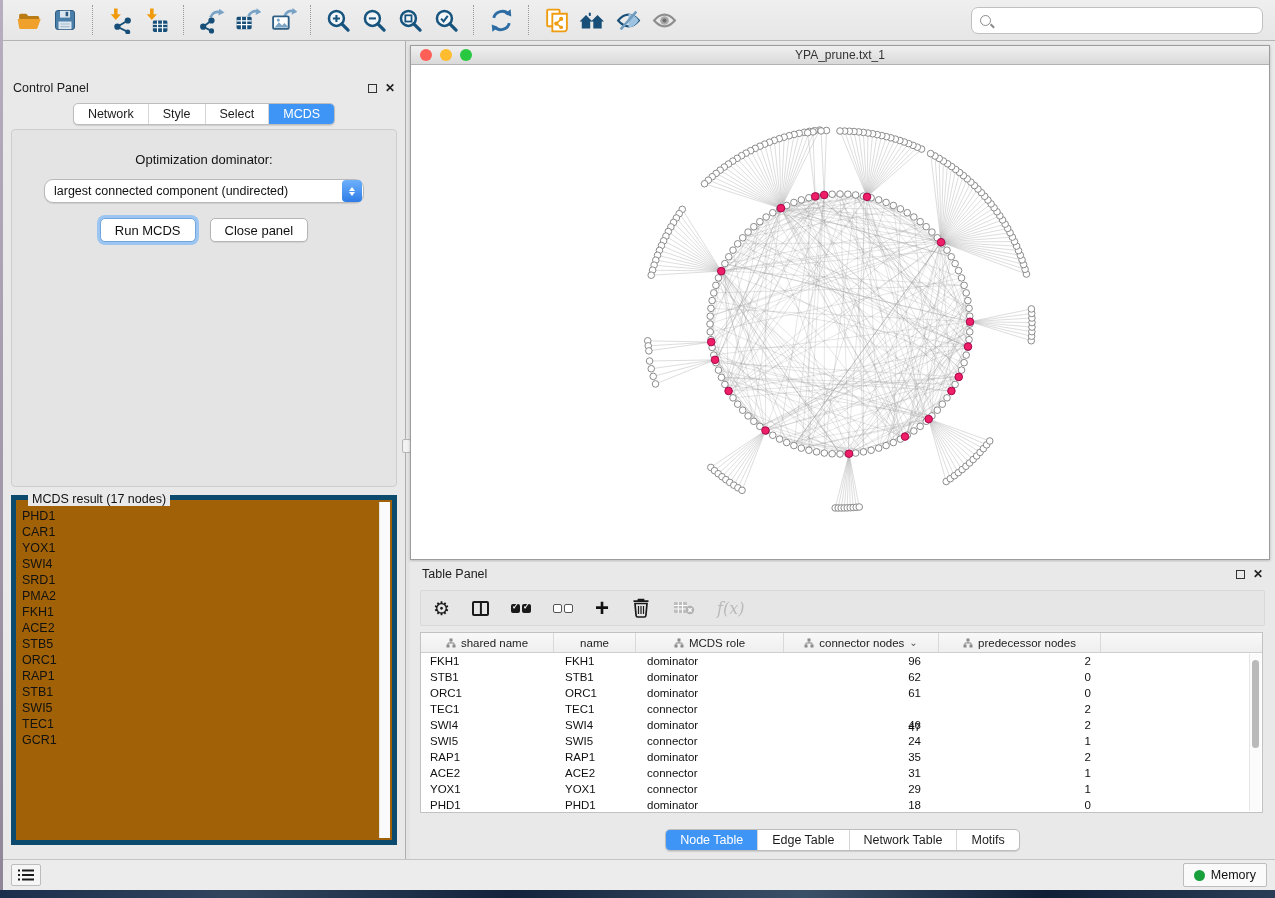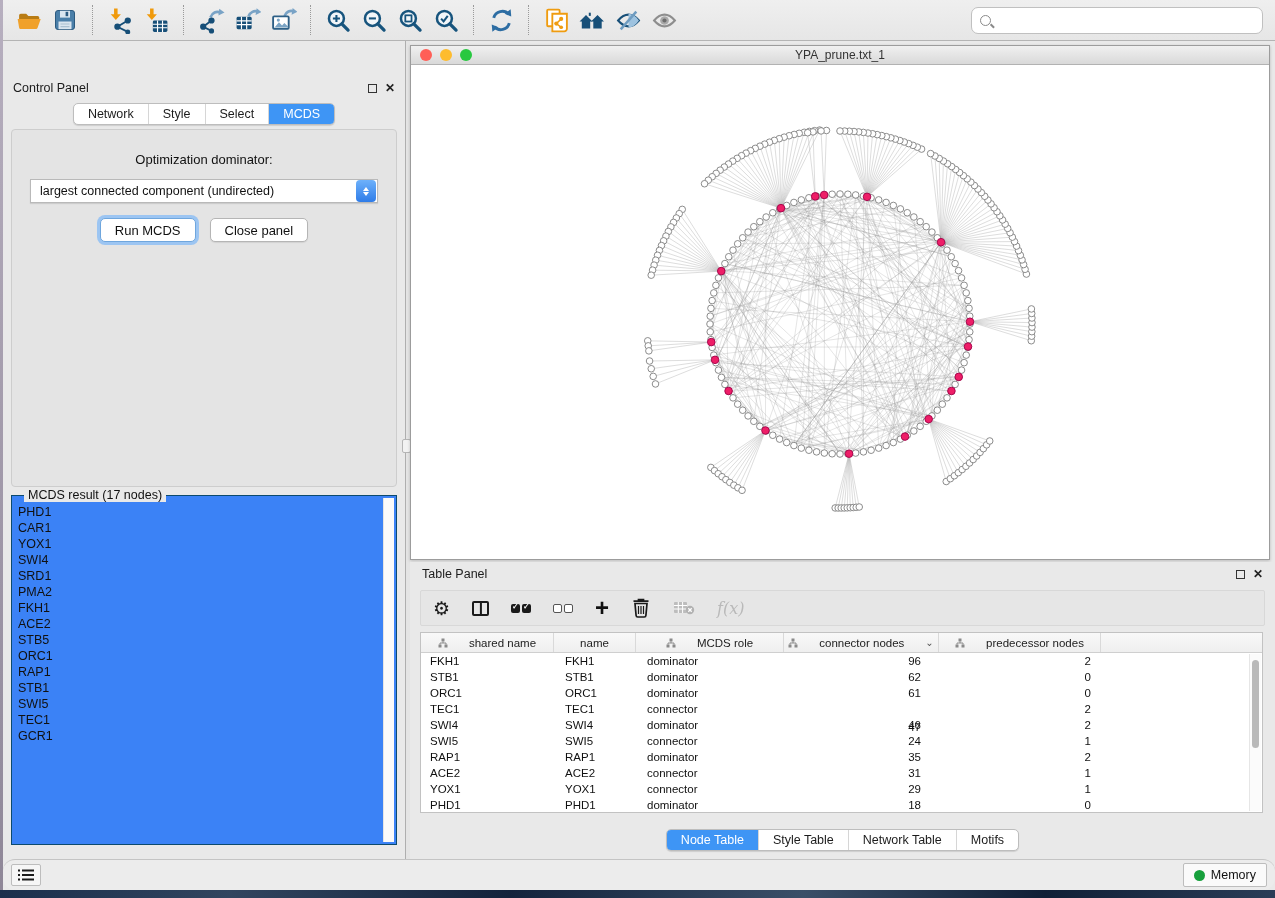--- a/index.html
+++ b/index.html
@@ -35,33 +35,33 @@
   .close-ico{font-size:12px;font-weight:bold;color:#222;line-height:1;}
   .cp-tabs{display:flex;justify-content:center;margin-top:2px;}
   .seg{display:flex;border:1px solid #bdbdbd;border-radius:5px;overflow:hidden;background:#fff;
       box-shadow:0 1px 1px rgba(0,0,0,.12);}
   .seg .tab{padding:3px 14px;font-size:12.5px;color:#1c1c1c;border-left:1px solid #d6d6d6;}
   .seg .tab:first-child{border-left:0;}
   .seg .tab.sel{background:#3e95f5;color:#fff;}
   .cp-box{position:absolute;left:8px;right:8px;top:54px;height:358px;background:#e4e4e4;
       border:1px solid #cdcdcd;border-radius:4px;}
   .opt-label{text-align:center;margin-top:22px;font-size:13px;color:#111;}
-  .selectwrap{margin:12px auto 0;width:348px;height:24px;background:#fff;border:1px solid #b9b9b9;border-radius:0;
+  .selectwrap{margin:12px auto 0;width:320px;height:24px;background:#fff;border:1px solid #b9b9b9;border-radius:9px;
       display:flex;align-items:center;position:relative;box-shadow:0 1px 1px rgba(0,0,0,.1);}
   .selectwrap .val{flex:1;font-size:12.5px;padding-left:9px;color:#111;white-space:nowrap;}
   .stepper{width:20px;height:22px;margin-right:1px;border-radius:4px;background:linear-gradient(#6db1fb,#2f7ce8);
       display:flex;flex-direction:column;align-items:center;justify-content:center;gap:1px;}
   .stepper i{width:0;height:0;border-left:3.5px solid transparent;border-right:3.5px solid transparent;}
   .stepper .up{border-bottom:4px solid #fff;}
   .stepper .dn{border-top:4px solid #fff;}
   .btnrow{display:flex;justify-content:center;gap:14px;margin-top:15px;}
   .pushbtn{height:24px;padding:0 14px;background:#fff;border:1px solid #b5b5b5;border-radius:5px;
       font-size:13px;color:#111;display:flex;align-items:center;box-shadow:0 1px 1px rgba(0,0,0,.08);}
   .pushbtn.focus{box-shadow:0 0 0 3px #9cc5f2;border-color:#6fa6dd;}
-  .groupbox{position:absolute;left:8px;right:8px;top:420px;bottom:14px;border:1px solid #0c4a6e;background:#3b82f6;padding-left:12px;}
+  .groupbox{position:absolute;left:8px;right:8px;top:420px;bottom:14px;border:5px solid #0c4a6e;background:#a16207;padding-left:12px;}
   .gb-legend{position:absolute;top:-8px;left:12px;background:#e9e9e9;padding:0 4px;font-size:12.5px;color:#111;}
   .gb-list{position:absolute;inset:8px 14px 4px 6px;overflow:hidden;font-size:12.5px;color:#111;line-height:16px;}
   .gb-scroll{position:absolute;top:2px;bottom:2px;right:2px;width:11px;background:#fafafa;border-left:1px solid #e4e4e4;}
 
   
   .netwin{position:absolute;left:0;top:4px;right:5px;height:515px;border:1px solid #9c9c9c;background:#fff;
      box-shadow:0 1px 3px rgba(0,0,0,.2);}
   .titlebar{height:19px;background:linear-gradient(#f0f0f0,#d9d9d9);border-bottom:1px solid #b2b2b2;
      display:flex;align-items:center;position:relative;}
   .lights{display:flex;gap:8px;margin-left:9px;}
@@ -81,32 +81,32 @@
   .colsico::after{content:"";position:absolute;left:50%;top:0;bottom:0;width:2.2px;background:#1a1a1a;transform:translateX(-50%);}
   .ckpair{display:flex;gap:2px;}
   .ck{width:9px;height:9px;border-radius:2px;}
   .ck.on{background:#1a1a1a;position:relative;}
   .ck.on::after{content:"✓";position:absolute;left:1px;top:-2px;font-size:8px;color:#fff;font-weight:bold;}
   .ck.off{border:1.6px solid #555;background:#fff;}
   .plus{font-size:24px;font-weight:900;color:#111;line-height:0.8;}
   .fx{font-family:"DejaVu Serif",serif;font-style:italic;font-size:16px;color:#b9b9b9;}
   .tablewrap{position:absolute;left:10px;right:12px;top:70px;bottom:46px;background:#fff;border:1px solid #c2c2c2;overflow:hidden;}
   .thead{display:flex;height:20px;background:linear-gradient(#f8f8f8,#efefef);border-bottom:1px solid #cfcfcf;}
-  .th{display:flex;align-items:center;justify-content:center;gap:21px;font-size:11.5px;color:#222;
+  .th{display:flex;align-items:center;justify-content:center;gap:5px;font-size:11.5px;color:#222;
       border-right:1px solid #d9d9d9;overflow:hidden;}
   .sortchev{font-size:10px;color:#555;}
   .trow{display:flex;height:16px;align-items:center;font-size:11.5px;color:#111;}
   .td{overflow:hidden;white-space:nowrap;}
   .tscroll{position:absolute;top:21px;bottom:1px;right:1px;width:12px;background:#fbfbfb;border-left:1px solid #e6e6e6;}
   .tthumb{position:absolute;left:2px;right:2px;top:6px;height:88px;background:#b9b9b9;border-radius:5px;}
   .tp-tabs{position:absolute;left:0;right:0;bottom:8px;display:flex;justify-content:center;}
 
   
   .statusbar{position:absolute;left:0;right:0;bottom:0;height:31px;background:#ececec;border-top:1px solid #c4c4c4;
-     display:flex;align-items:center;padding:0 8px;border-radius:12px;}
+     display:flex;align-items:center;padding:0 8px;}
   .listbtn{width:30px;height:22px;border:1px solid #bdbdbd;background:#f6f6f6;border-radius:2px;
      display:flex;align-items:center;justify-content:center;}
   .membtn{margin-left:auto;height:24px;border:1px solid #bdbdbd;background:#fafafa;border-radius:2px;
      display:flex;align-items:center;gap:6px;padding:0 10px;font-size:12.5px;color:#111;}
   .greendot{width:11px;height:11px;border-radius:50%;background:#17a03c;}
 </style>
 </head>
 <body>
 
 <div id="screen">
@@ -1200,21 +1200,21 @@
                 </div>
               </div>
             <div class="tscroll">
                 <div class="tthumb"></div>
               </div>
           </div>
 
           <div class="tp-tabs">
             <div class="seg">
               <span class="tab sel">Node Table</span>
-              <span class="tab">Style Table</span>
+              <span class="tab">Edge Table</span>
               <span class="tab">Network Table</span>
               <span class="tab">Motifs</span>
             </div>
           </div>
         </div>
       </div>
     </div>
 
     <div class="statusbar">
       <span class="listbtn">

